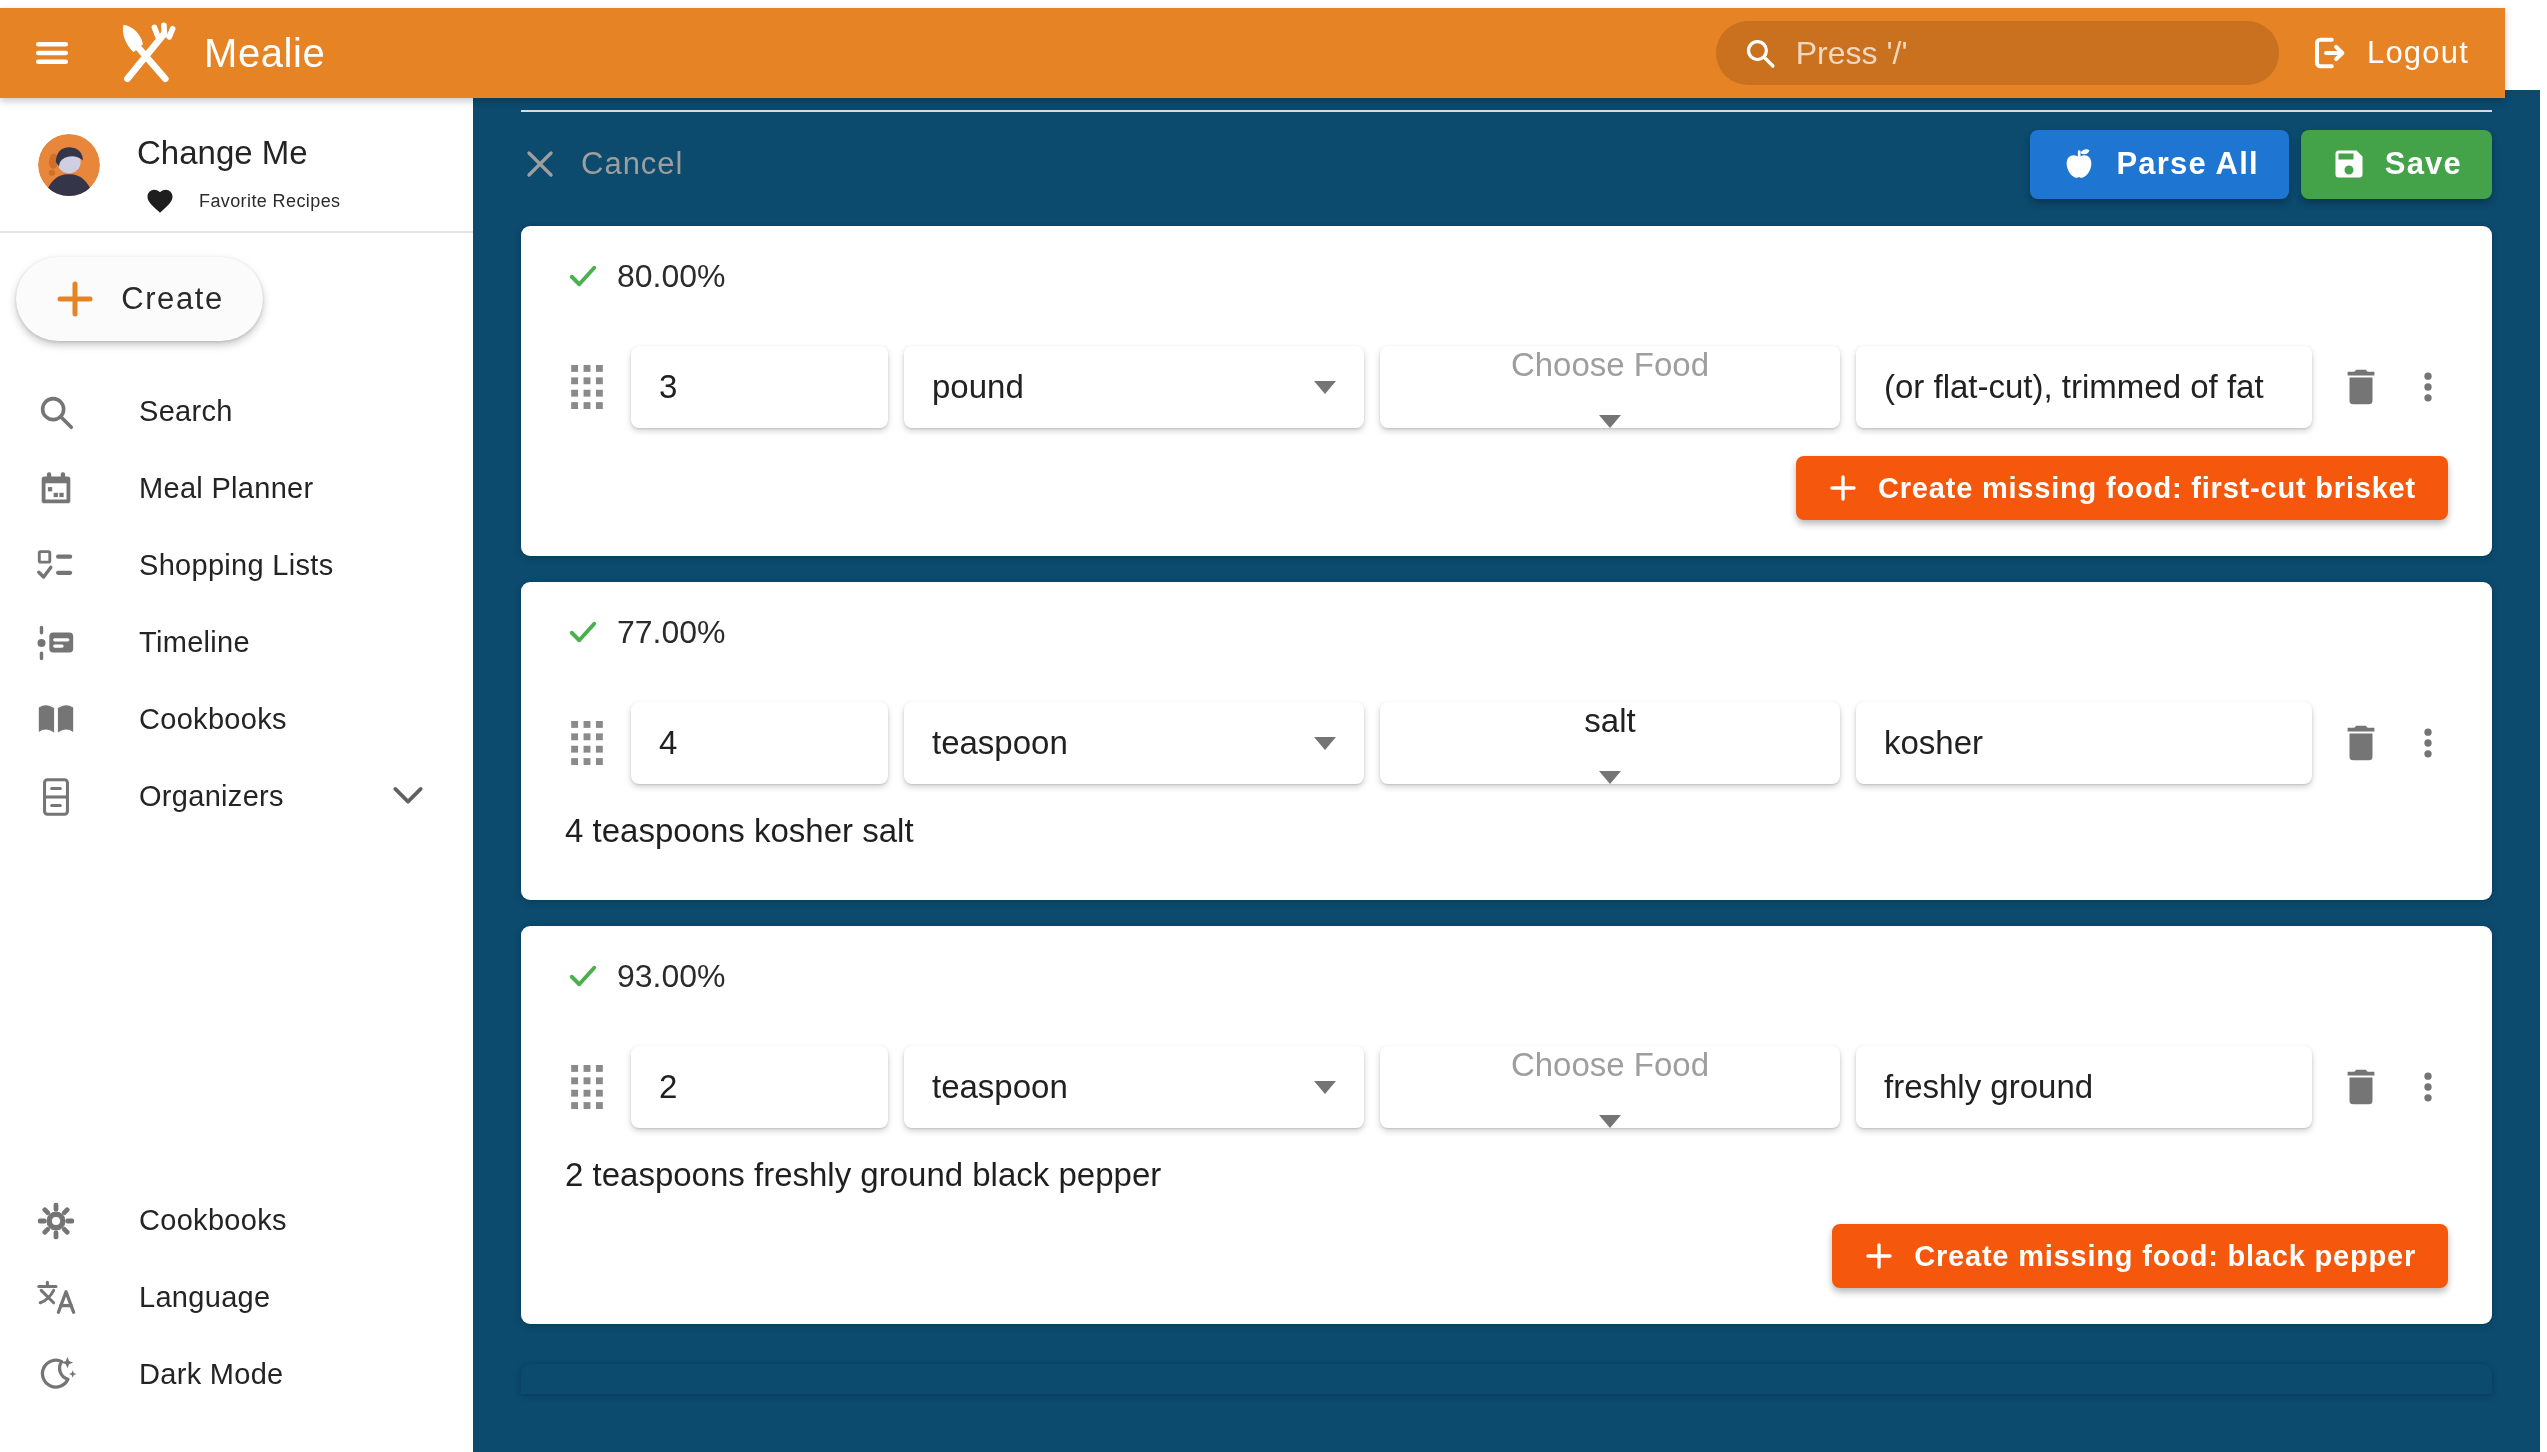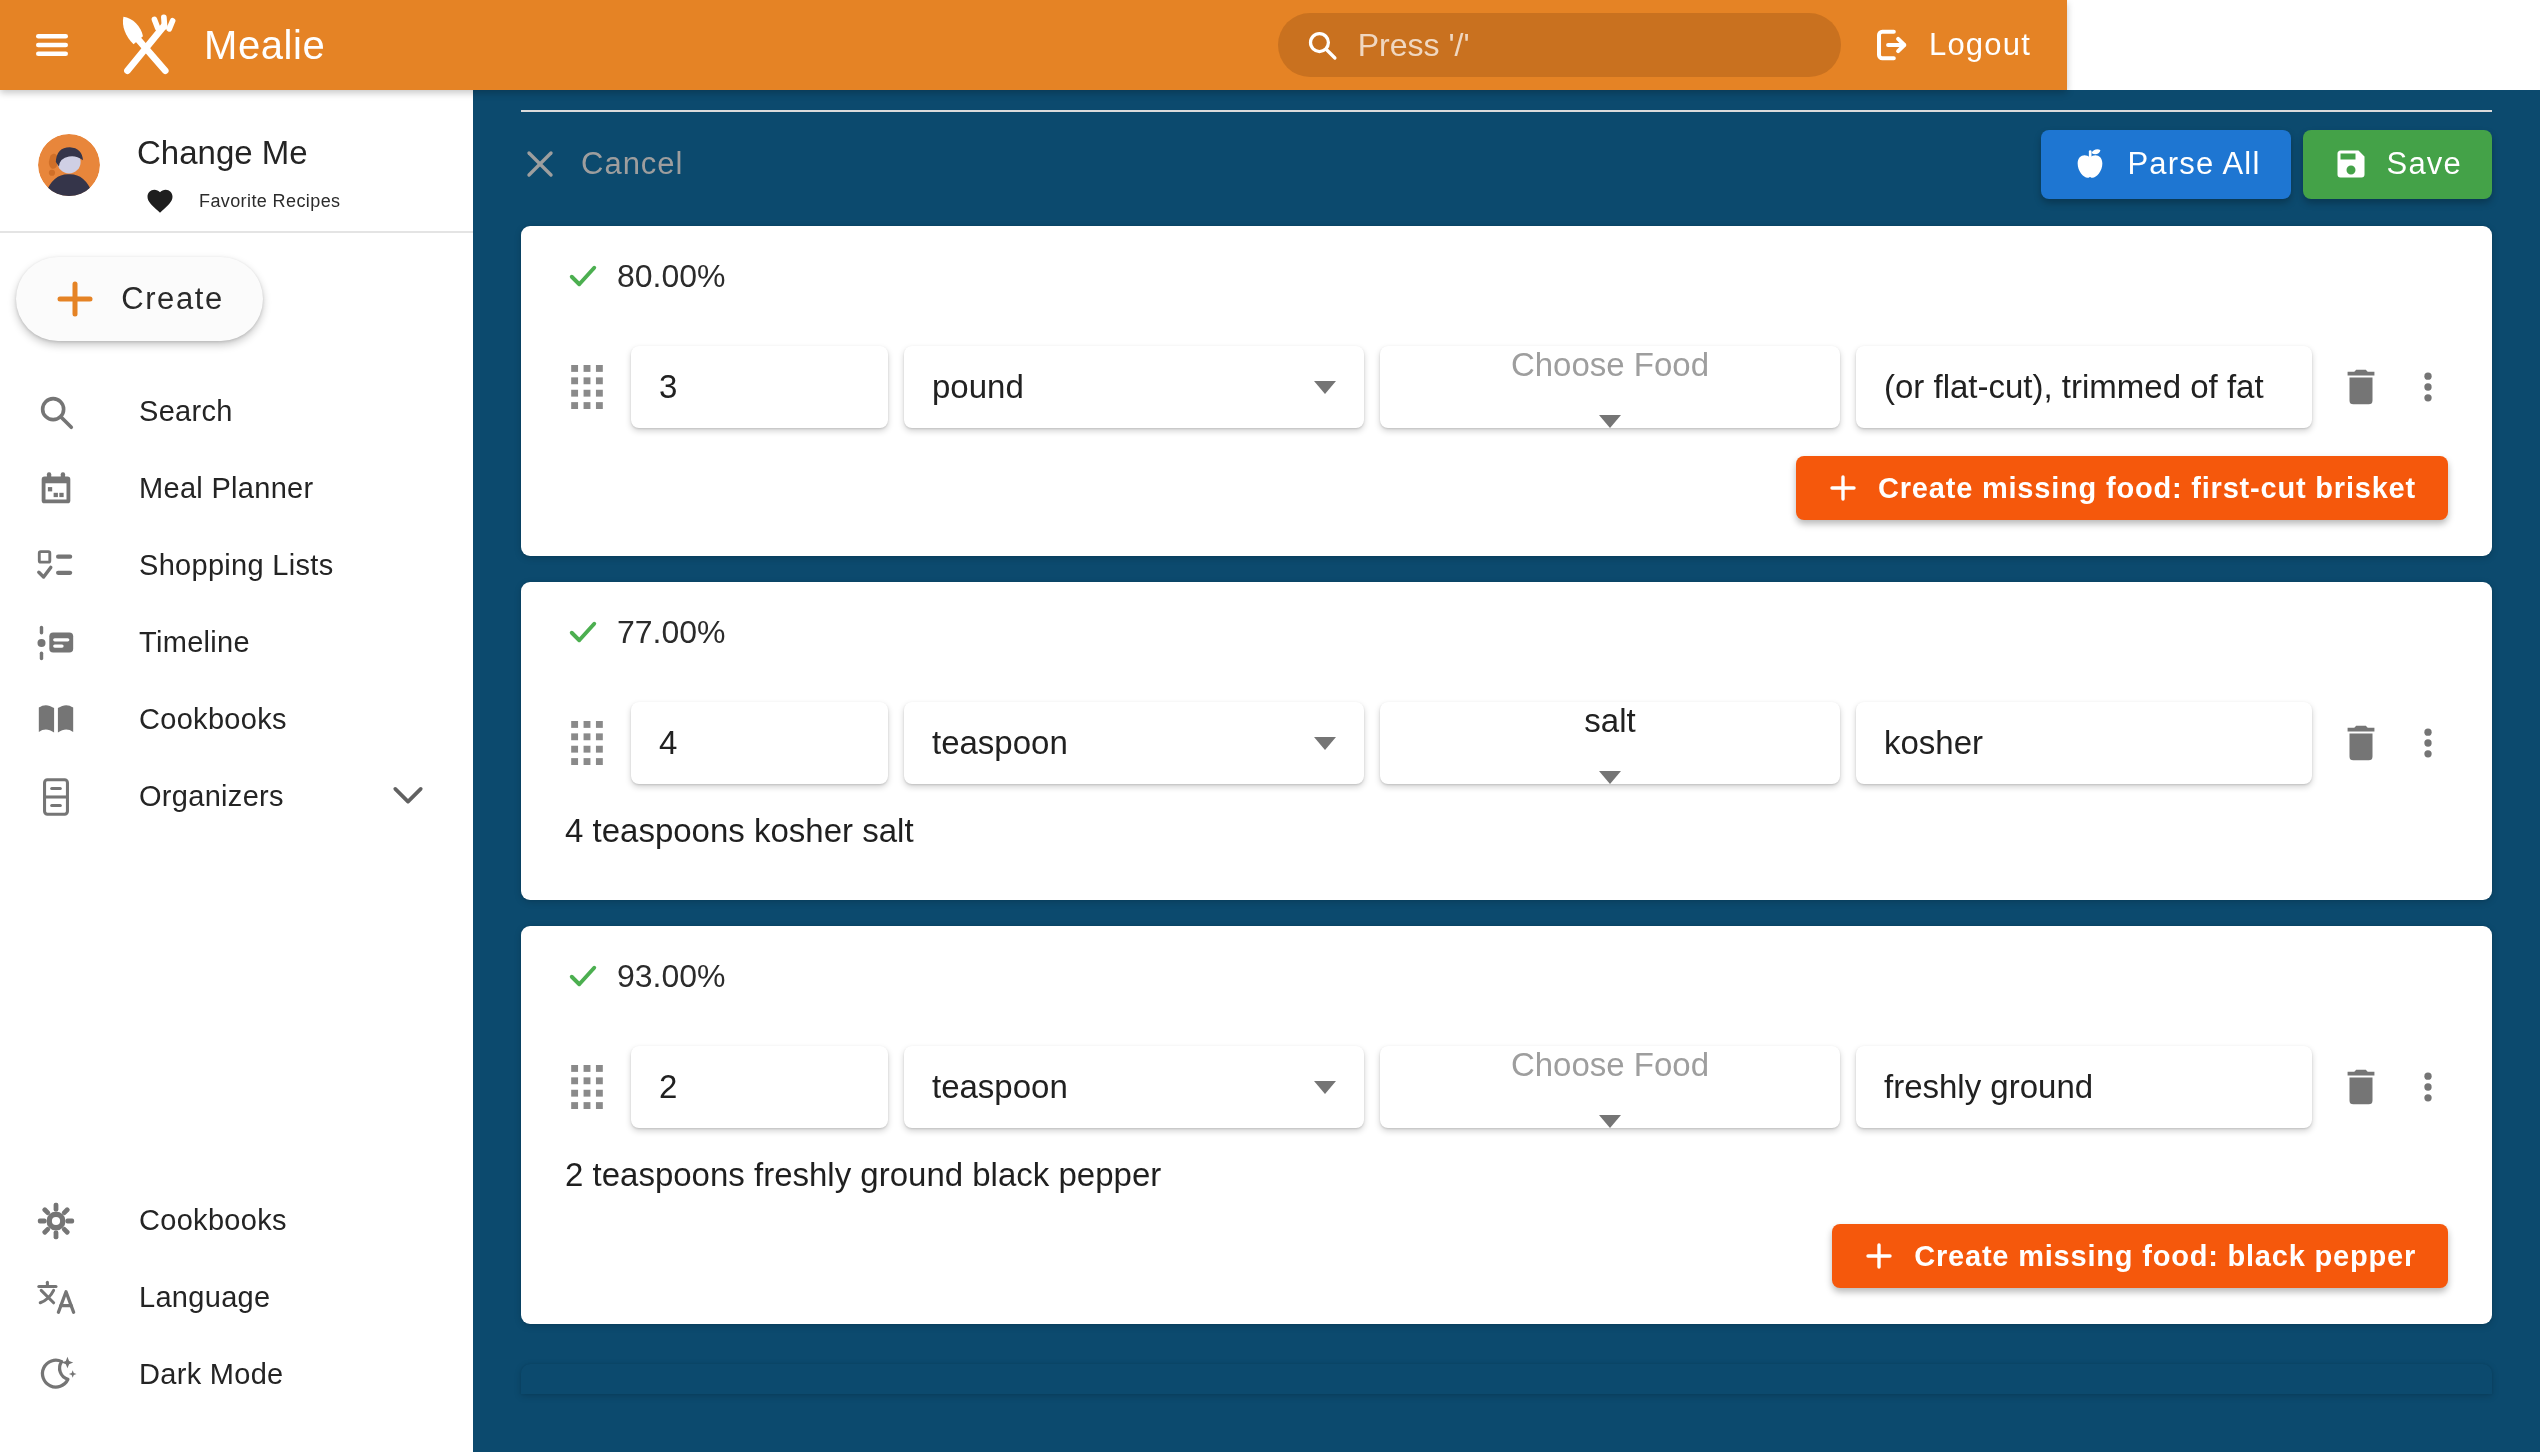--- a/index.html
+++ b/index.html
@@ -1,20 +1,20 @@
 <!DOCTYPE html>
 <html><head>
 <meta charset="utf-8">
 <style>
   * { margin:0; padding:0; box-sizing:border-box; }
   html,body { width:2547px; height:1453px; overflow:hidden; background:#fff;
               font-family:"Liberation Sans","DejaVu Sans",sans-serif; color:#212121; }
 
   
-  .topbar { position:absolute; left:0; top:0; width:2067px; height:90px; background:#E58325;
+  .topbar { position:absolute; left:0; top:8px; width:2505px; height:90px; background:#E58325;
             display:flex; align-items:center; box-shadow:0 3px 7px rgba(0,0,0,0.22); z-index:10; }
   .menu-btn { width:76px; height:76px; margin-left:14px; display:flex; align-items:center; justify-content:center; cursor:pointer; }
   .logo-link { display:flex; align-items:center; margin-left:24px; cursor:pointer; }
   .app-title { color:#fff; font-size:40px; font-weight:500; letter-spacing:0.6px; margin-left:28px; }
   .topbar-spacer { flex:1; }
   .searchbar { width:563px; height:64px; border-radius:32px; background:#C9711F; display:flex; align-items:center; padding:0 26px; }
   .searchbar input { border:none; outline:none; background:transparent; color:#fff; font-size:32px; width:100%;
                      font-family:inherit; margin-left:18px; }
   .searchbar input::placeholder { color:rgba(255,255,255,0.72); }
   .logout-btn { display:flex; align-items:center; gap:18px; margin:0 36px 0 28px; cursor:pointer; }
@@ -42,21 +42,21 @@
 
   
   .content { position:absolute; left:473px; top:90px; width:2067px; height:1363px; background:#0c4a6e; padding:0 48px; }
   .top-divider { margin-top:20px; height:2px; background:#DBDBDB; }
   .toolbar { margin-top:16px; height:72px; display:flex; align-items:center; }
   .cancel-btn { display:flex; align-items:center; gap:22px; cursor:pointer; }
   .cancel-label { font-size:31px; font-weight:500; color:#9E9E9E; letter-spacing:1px; }
   .toolbar-spacer { flex:1; }
   .btn { height:69px; border-radius:8px; display:flex; align-items:center; gap:18px; padding:0 30px;
          cursor:pointer; box-shadow:0 4px 7px rgba(0,0,0,0.25); }
-  .btn-label { color:#fff; font-size:31px; font-weight:400; letter-spacing:1.2px; }
+  .btn-label { color:#fff; font-size:31px; font-weight:700; letter-spacing:1.2px; }
   .btn-parse { background:#1E76D2; margin-right:12px; }
   .btn-save  { background:#44A248; }
 
   .card { margin-top:26px; background:#fff; border-radius:9px;
           box-shadow:0 2px 7px rgba(0,0,0,0.17), 0 0 2px rgba(0,0,0,0.10);
           padding:28px 44px 36px 44px; }
   .conf-row { display:flex; justify-content:flex-start; align-items:center; gap:16px; height:44px; }
   .conf-value { font-size:32px; color:#2b2b2b; }
   .fields-row { margin-top:48px; display:flex; align-items:center; }
   .drag-handle { width:44px; display:flex; justify-content:center; cursor:grab; margin-right:22px; }

